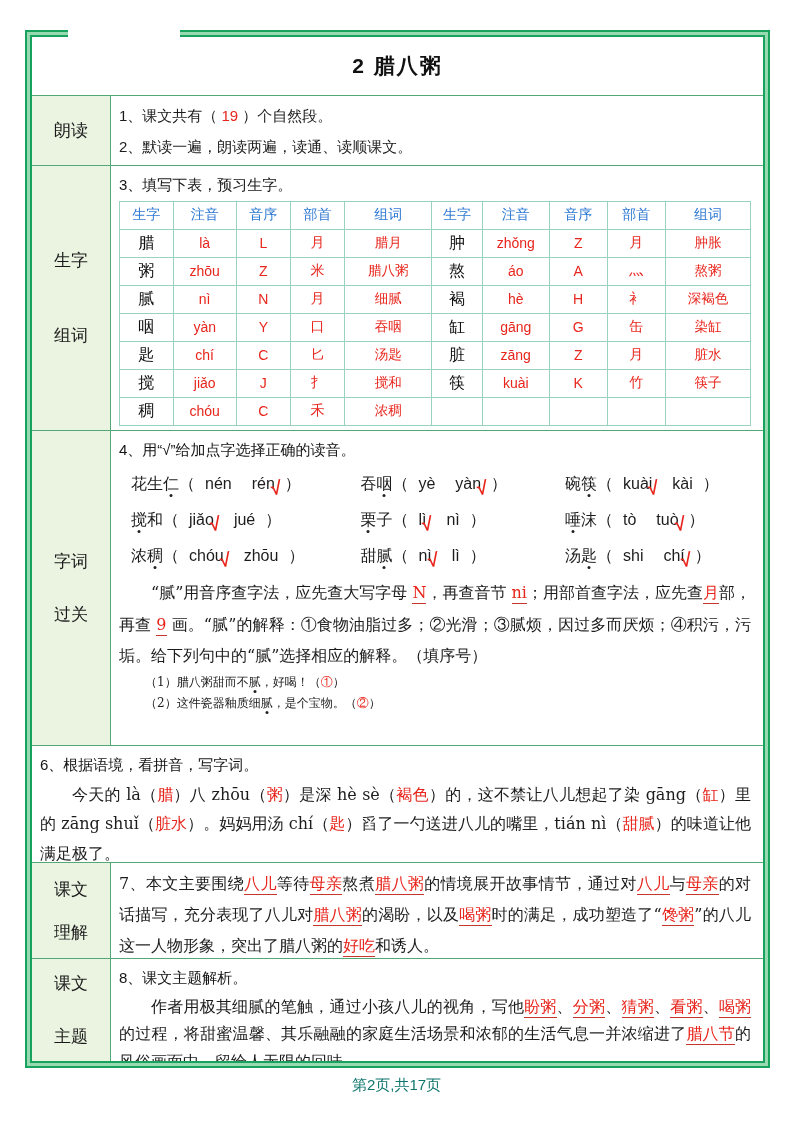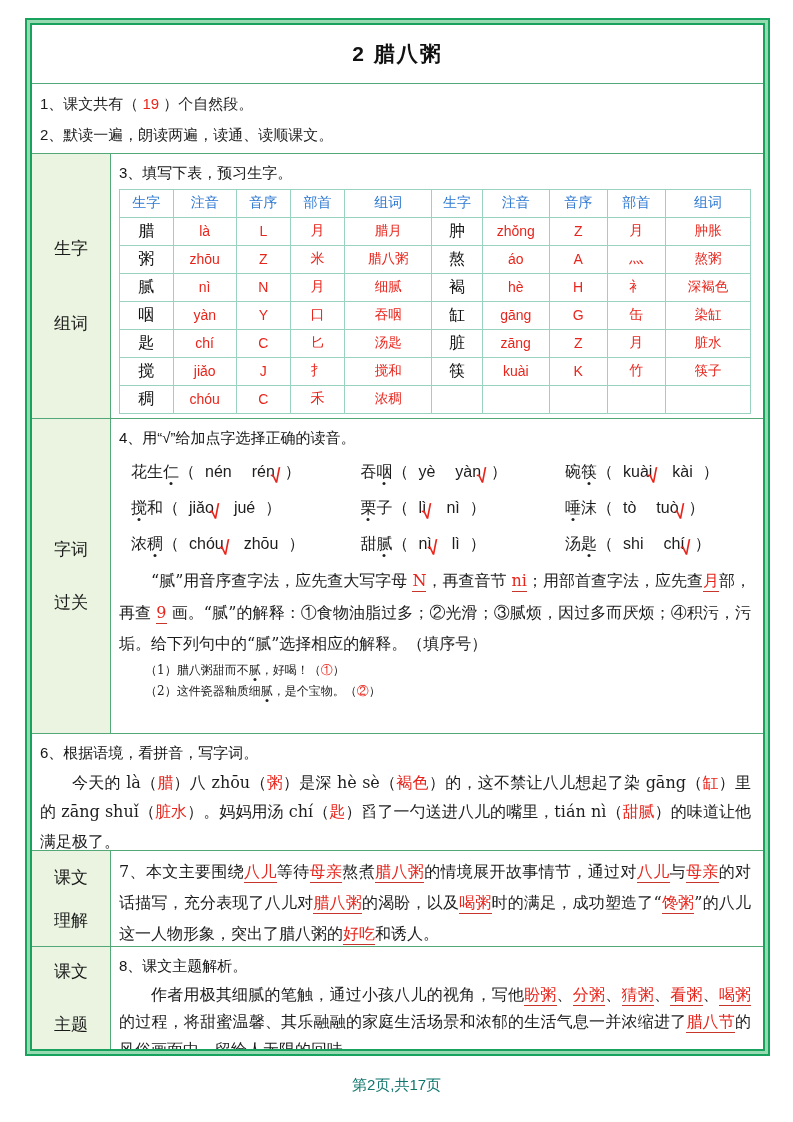--- a/index.html
+++ b/index.html
@@ -3,21 +3,21 @@
 <meta charset="utf-8">
 <style>
   html,body{margin:0;padding:0;}
   body{
     width:793px;height:1122px;background:#ffffff;position:relative;
     font-family:"Liberation Sans",sans-serif;color:#1c1c1c;
     -webkit-font-smoothing:antialiased;
   }
   
   .frame{
-    position:absolute;left:25px;top:18px;width:745px;height:1038px;
+    position:absolute;left:25px;top:30px;width:745px;height:1038px;
     box-sizing:border-box;border:2px solid #17a35d;
     box-shadow: inset 0 0 0 3px #97dab1, inset 0 0 0 5px #17a35d;
     background:#fff;
   }
   .top-gap{position:absolute;left:68px;top:28px;width:112px;height:14px;background:#fff;z-index:4;}
   .inner{position:absolute;inset:5px;display:flex;flex-direction:column;}
   
   .row{display:flex;border-top:1px solid #53a878;box-sizing:border-box;overflow:hidden;}
   .title-row{border-top:none;align-items:center;justify-content:center;height:58px;flex:none;}
   .title{font-size:21px;font-weight:bold;letter-spacing:2px;color:#111;}
@@ -76,20 +76,23 @@
 <div class="top-gap"></div>
 
 <div class="frame">
   <div class="inner">
 
     <div class="row title-row">
       <div class="title">2  腊八粥</div>
     </div>
 
     <div class="row sec-langdu">
+      <div class="label">
+        <span>朗读</span>
+      </div>
       <div class="content">
         <div class="line"><span>1、课文共有（  </span><span class="s-r">19</span><span>  ）个自然段。</span></div>
         <div class="line"><span>2、默读一遍，朗读两遍，读通、读顺课文。</span></div>
       </div>
     </div>
 
     <div class="row sec-shengzi">
       <div class="label">
         <span>生字</span>
         <span>组词</span>

